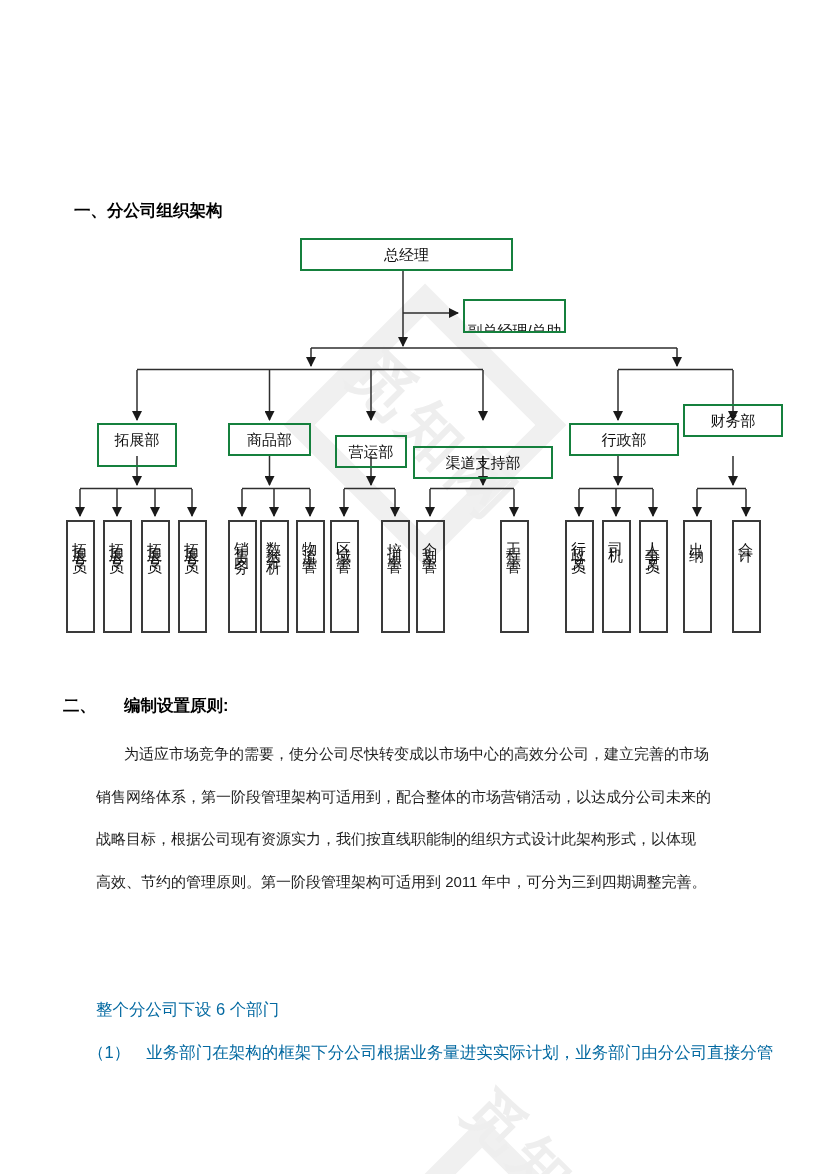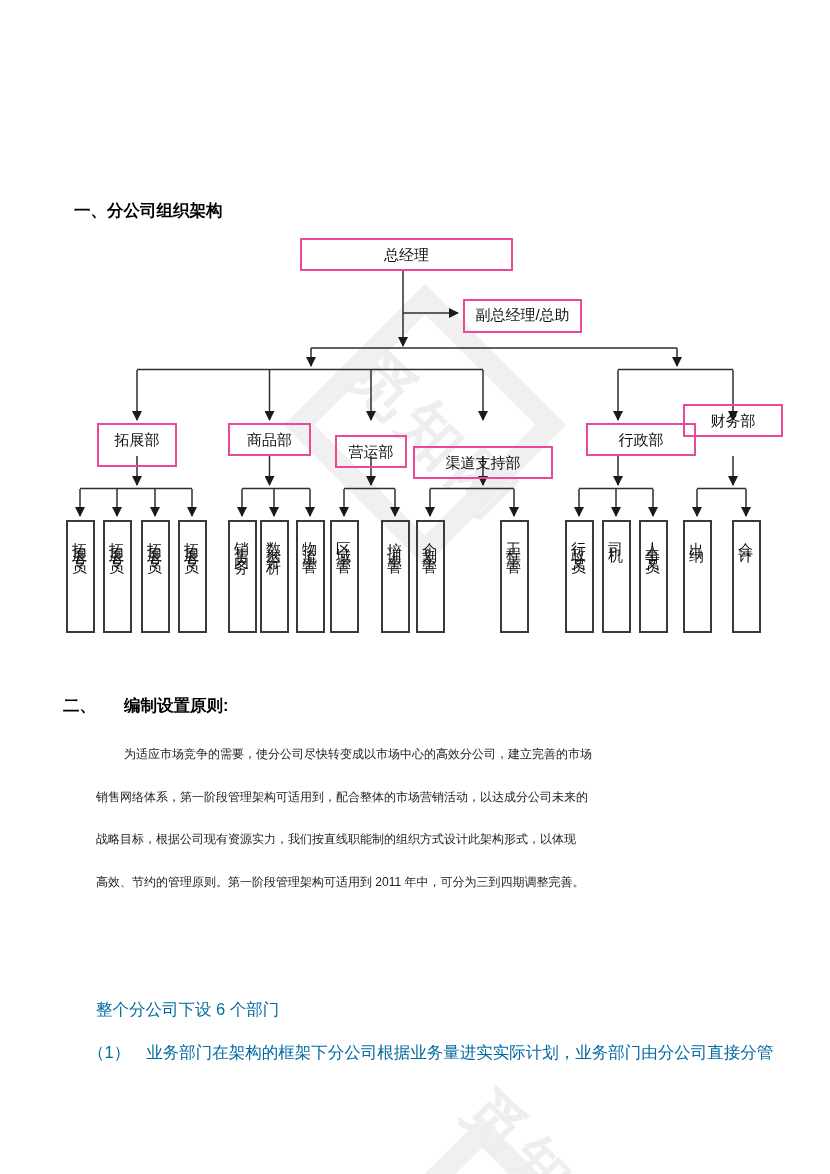--- a/index.html
+++ b/index.html
@@ -10,41 +10,41 @@
   .doc-title{
     position:absolute;left:0;top:112px;width:830px;text-align:center;
     font-size:30px;font-weight:700;color:#000;letter-spacing:1px;
   }
   .h-sec{
     position:absolute;font-size:16.5px;font-weight:700;color:#000;white-space:nowrap;
   }
   .bodyline{position:absolute;font-size:16.5px;white-space:nowrap;color:#0369a1;}
   
   .hbox{
-    position:absolute;box-sizing:border-box;border:2px solid #ec4899;
+    position:absolute;box-sizing:border-box;border:2px solid #15803d;
     font-size:15px;text-align:center;color:#111;background:transparent;
   }
   .vbox{
     position:absolute;top:520px;width:29px;height:113px;box-sizing:border-box;
     border:2px solid #3a3a3a;background:transparent;color:#111;
     writing-mode:vertical-rl;text-orientation:upright;
     font-size:15px;letter-spacing:6px;line-height:25px;padding-top:8px;
   }
   .connectors{position:absolute;left:0;top:0;pointer-events:none;}
   
   .wm-diamond{
     position:absolute;box-sizing:border-box;border:22px solid #f0f0f0;
     transform:rotate(45deg);
   }
   .wm-text{
     position:absolute;color:#eeeeee;font-weight:700;white-space:nowrap;
     transform:rotate(45deg);letter-spacing:8px;
   }
   .sec2-head{display:flex;gap:28px;}
-  .para{position:absolute;left:96px;top:733px;width:690px;line-height:42.5px;font-size:12px;}
+  .para{position:absolute;left:96px;top:733px;width:690px;line-height:42.5px;font-size:15px;}
   .para .ln{white-space:nowrap;}
   .para .ln.first{padding-left:28px;}
   .item-row{display:flex;gap:16px;}
 </style>
 </head>
 <body>
 
 <div class="page">
 
   <div class="wm-diamond" style="left:325px;top:325px;width:200px;height:200px;"></div>
@@ -100,27 +100,27 @@
         <path d="M514,489 V516" marker-end="url(#arw)"></path>
       <path d="M579,489 V516" marker-end="url(#arw)"></path>
         <path d="M616,489 V516" marker-end="url(#arw)"></path>
       <path d="M653,489 V516" marker-end="url(#arw)"></path>
       <path d="M697,489 V516" marker-end="url(#arw)"></path>
         <path d="M746,489 V516" marker-end="url(#arw)"></path>
     </g>
   </svg>
 
   <div class="hbox" style="left:300px;top:238px;width:213px;height:33px;line-height:29px;">总经理</div>
-  <div class="hbox" style="left:463px;top:299px;width:119px;height:34px;line-height:20px;padding-top:4px;overflow:hidden;">副总经理/总助</div>
+  <div class="hbox" style="left:463px;top:299px;width:103px;height:34px;line-height:20px;padding-top:20px;overflow:hidden;">副总经理/总助</div>
 
   <div class="hbox" style="left:97px;top:423px;width:80px;height:44px;line-height:29px;">拓展部</div>
   <div class="hbox" style="left:228px;top:423px;width:83px;height:33px;line-height:29px;">商品部</div>
   <div class="hbox" style="left:335px;top:435px;width:72px;height:33px;line-height:29px;text-align:center;">营运部</div>
   <div class="hbox" style="left:413px;top:446px;width:140px;height:33px;line-height:29px;">渠道支持部</div>
-  <div class="hbox" style="left:586px;top:423px;width:110px;height:33px;line-height:29px;">行政部</div>
+  <div class="hbox" style="left:569px;top:423px;width:110px;height:33px;line-height:29px;">行政部</div>
   <div class="hbox" style="left:683px;top:404px;width:100px;height:33px;line-height:29px;">财务部</div>
 
   <div class="vbox" style="left:65.5px;">拓展专员</div>
   <div class="vbox" style="left:102.5px;">拓展专员</div>
   <div class="vbox" style="left:140.5px;">拓展专员</div>
   <div class="vbox" style="left:177.5px;">拓展专员</div>
   <div class="vbox" style="left:227.5px;">销售内务</div>
   <div class="vbox" style="left:259.5px;">数据分析</div>
   <div class="vbox" style="left:295.5px;">物流主管</div>
   <div class="vbox" style="left:329.5px;">区域主管</div>

